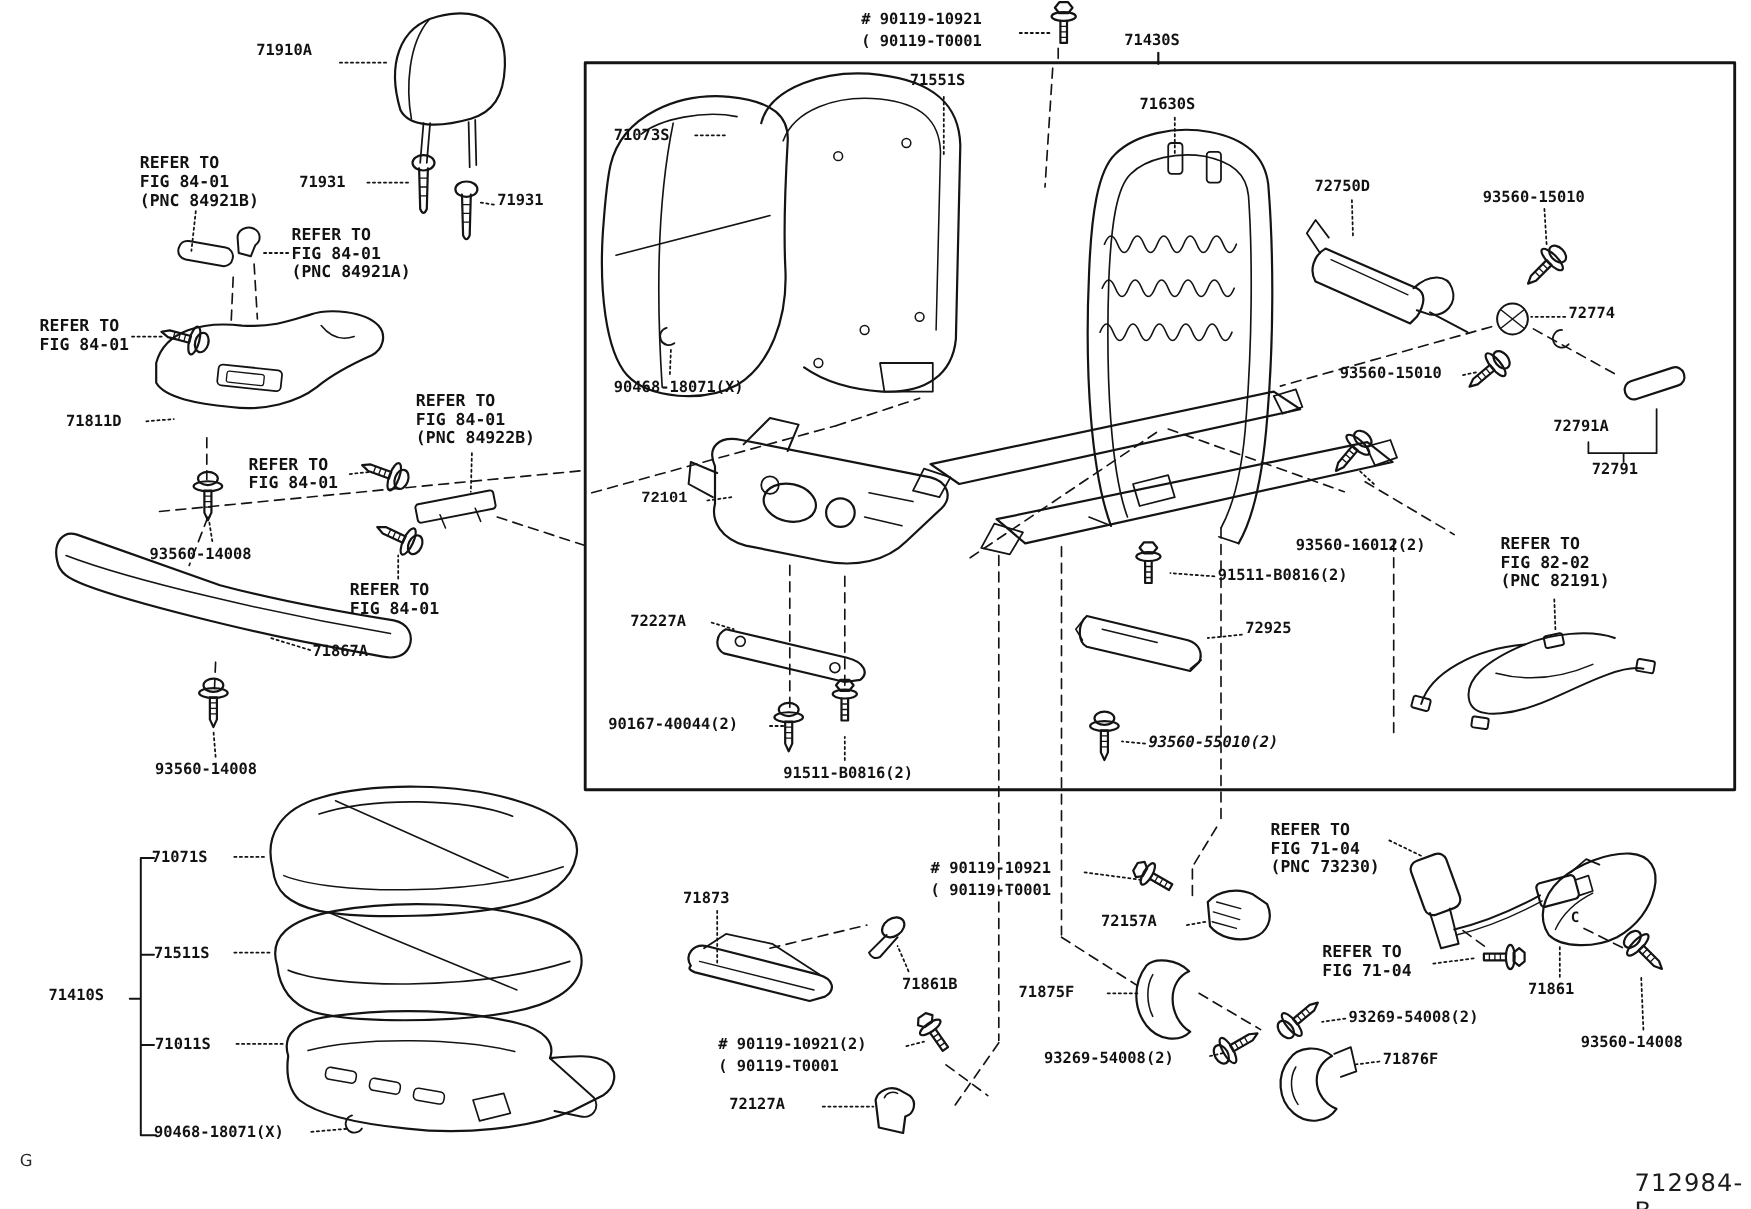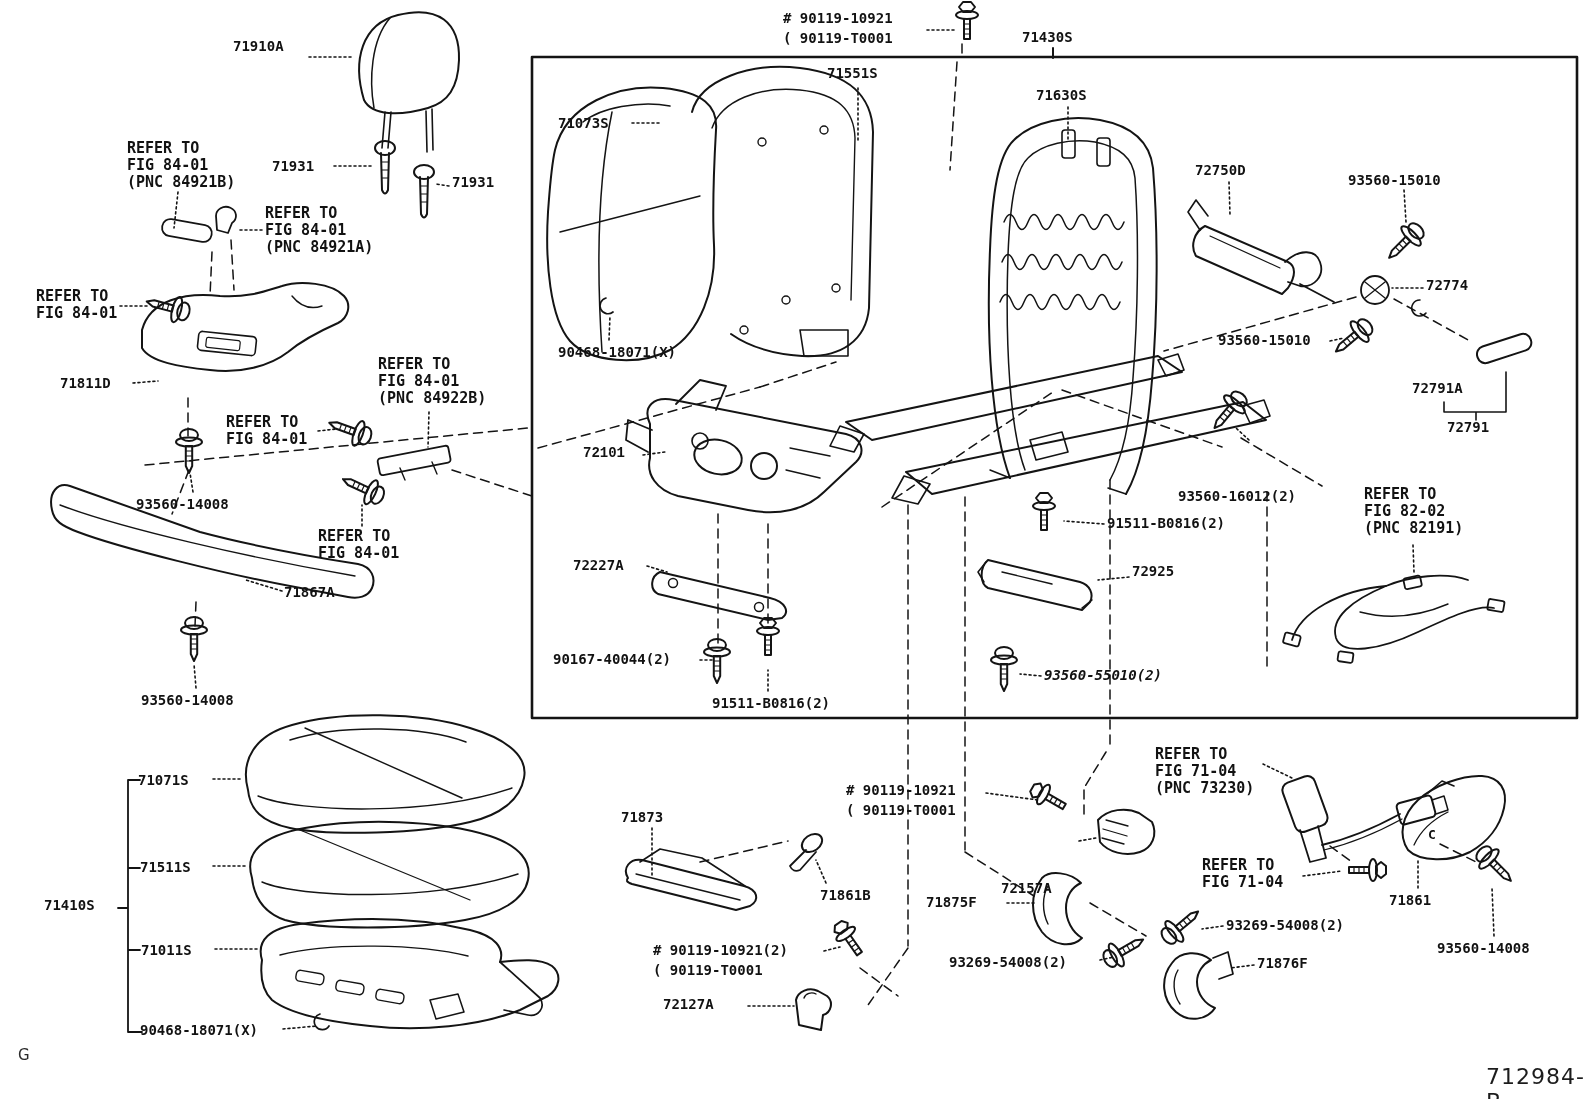--- a/index.html
+++ b/index.html
@@ -393,21 +393,21 @@
       <div class="lbl part" style="left: 712px; top: 693px;">91511-B0816(2)</div>
       <div class="lbl part" style="left: 138px; top: 770px;">71071S</div>
       <div class="lbl part" style="left: 140px; top: 857px;">71511S</div>
       <div class="lbl part" style="left: 44px; top: 895px;">71410S</div>
       <div class="lbl part" style="left: 141px; top: 940px;">71011S</div>
       <div class="lbl part" style="left: 140px; top: 1020px;">90468-18071(X)</div>
       <div class="lbl part" style="left: 621px; top: 807px;">71873</div>
       <div class="lbl part" style="left: 846px; top: 780px;"># 90119-10921
 ( 90119-T0001</div>
       <div class="lbl part" style="left: 793px; top: 885px; margin-left: 27px;">71861B</div>
-      <div class="lbl part" style="left: 1001px; top: 878px;">72157A</div>
+      <div class="lbl part" style="left: 1001px; top: 828px;">72157A</div>
       <div class="lbl ref" style="left: 1155px; top: 746px;">REFER TO
 FIG 71-04
 (PNC 73230)</div>
       <div class="lbl ref" style="left: 1202px; top: 857px;">REFER TO
 FIG 71-04</div>
       <div class="lbl part" style="left: 653px; top: 940px;"># 90119-10921(2)
 ( 90119-T0001</div>
       <div class="lbl part" style="left: 926px; top: 892px;">71875F</div>
       <div class="lbl part" style="left: 949px; top: 952px;">93269-54008(2)</div>
       <div class="lbl part" style="left: 1226px; top: 915px;">93269-54008(2)</div>

